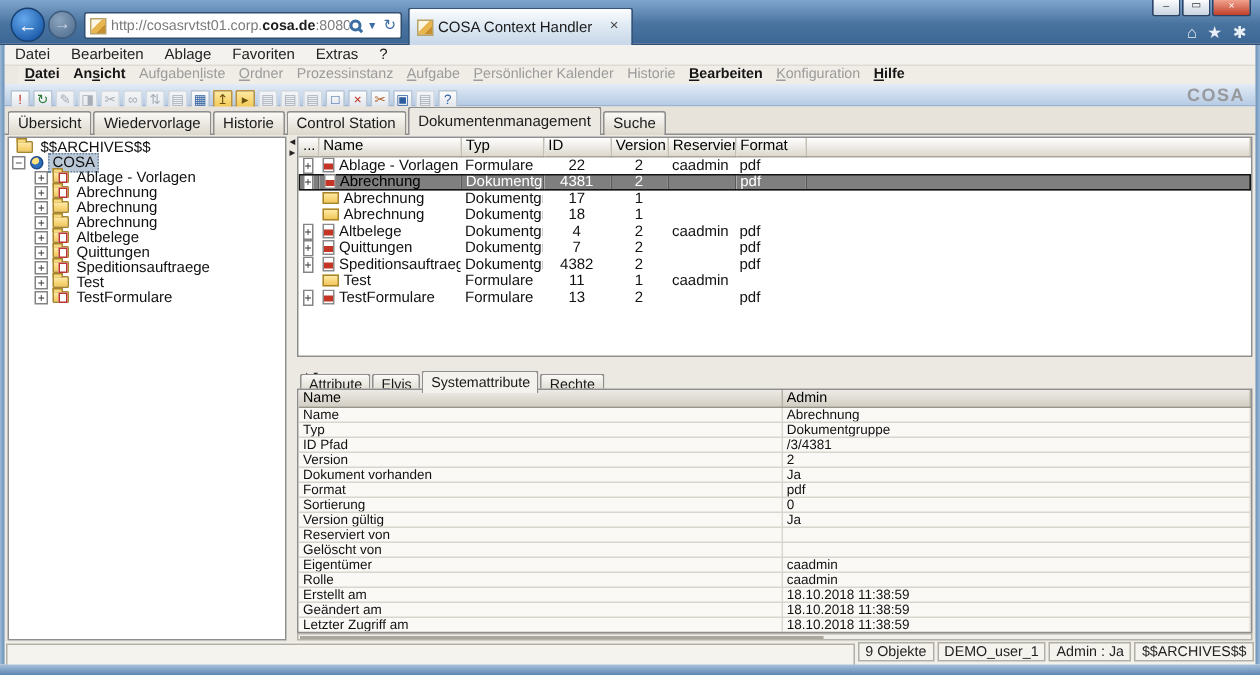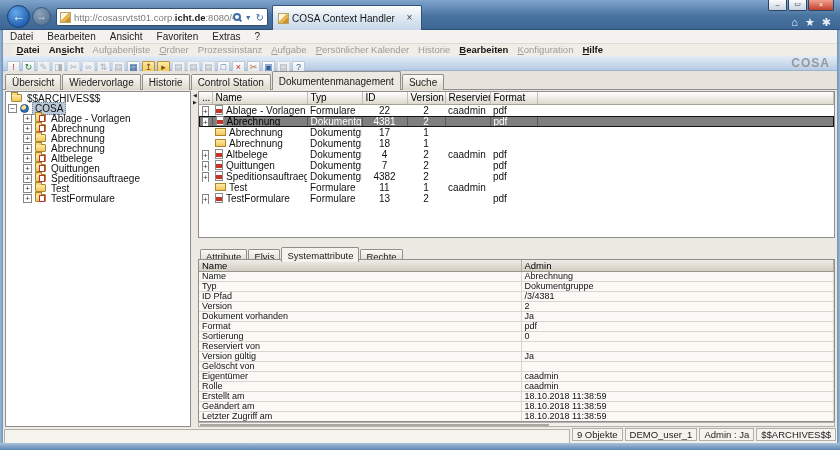--- a/index.html
+++ b/index.html
@@ -143,21 +143,21 @@
 </head>
 <body>
 
 <div class="window">
 
   <div class="titlebar">
     <div class="navbtn back">←</div>
     <div class="navbtn fwd">→</div>
     <div class="urlbar">
       <span class="favicon"></span>
-      <span class="urltext"><span>http://cosasrvtst01.corp.</span><b>icht.de</b><span>:8080/COSAPortal/</span></span>
+      <span class="urltext"><span>http://cosasrvtst01.corp.</span><b>cosa.de</b><span>:8080/COSAPortal/</span></span>
       <span class="urlicons">
         <span class="mag"></span>
         <span style="font-size:7px;">▼</span>
         <span>↻</span>
       </span>
     </div>
     <div class="btab">
       <span class="favicon"></span>
       <span class="t">COSA Context Handler</span>
       <span class="tabclose">×</span>
@@ -169,21 +169,21 @@
     </div>
     <div class="cmdicons">
       <span>⌂</span>
       <span>★</span>
       <span>✱</span>
     </div>
   </div>
 
   <div class="iemenu">
     
-  <span class="mi">Datei</span><span class="mi">Bearbeiten</span><span class="mi">Ansicht</span><span class="mi">Favoriten</span><span class="mi">Extras</span><span class="mi">?</span></div>
+  <span class="mi">Datei</span><span class="mi">Bearbeiten</span><span class="mi">Ablage</span><span class="mi">Favoriten</span><span class="mi">Extras</span><span class="mi">?</span></div>
 
   <div class="appmenu">
     
   <span class="mi"><span></span><span class="key">D</span><span>atei</span></span><span class="mi"><span>An</span><span class="key">s</span><span>icht</span></span><span class="mi disabled"><span>Aufgaben</span><span class="key">l</span><span>iste</span></span><span class="mi disabled"><span></span><span class="key">O</span><span>rdner</span></span><span class="mi disabled"><span>Prozessinstanz</span><span class="key"></span><span></span></span><span class="mi disabled"><span></span><span class="key">A</span><span>ufgabe</span></span><span class="mi disabled"><span></span><span class="key">P</span><span>ersönlicher Kalender</span></span><span class="mi disabled"><span>Historie</span><span class="key"></span><span></span></span><span class="mi"><span></span><span class="key">B</span><span>earbeiten</span></span><span class="mi disabled"><span></span><span class="key">K</span><span>onfiguration</span></span><span class="mi"><span></span><span class="key">H</span><span>ilfe</span></span></div>
 
   <div class="toolbar">
     <span>
       
     <span class="tic c-red">!</span><span class="tic c-green">↻</span><span class="tic dis">✎</span><span class="tic dis">◨</span><span class="tic dis">✂</span><span class="tic dis">∞</span><span class="tic dis">⇅</span><span class="tic dis">▤</span><span class="tic c-blue">▦</span><span class="tic c-folder">↥</span><span class="tic c-folder">▸</span><span class="tic dis">▤</span><span class="tic dis">▤</span><span class="tic dis">▤</span><span class="tic c-blue">□</span><span class="tic c-red">×</span><span class="tic c-orange">✂</span><span class="tic c-blue">▣</span><span class="tic dis">▤</span><span class="tic c-blue">?</span></span>
     <span class="cosalogo">COSA</span>
@@ -504,27 +504,27 @@
                 <td>Format</td>
                 <td>pdf</td>
               </tr>
 
               <tr>
                 <td>Sortierung</td>
                 <td>0</td>
               </tr>
 
               <tr>
+                <td>Version gültig</td>
+                <td>Ja</td>
+              </tr>
+
+              <tr>
                 <td>Reserviert von</td>
                 <td></td>
-              </tr>
-
-              <tr>
-                <td>Version gültig</td>
-                <td>Ja</td>
               </tr>
 
 
               <tr>
                 <td>Gelöscht von</td>
                 <td></td>
               </tr>
 
               <tr>
                 <td>Eigentümer</td>

